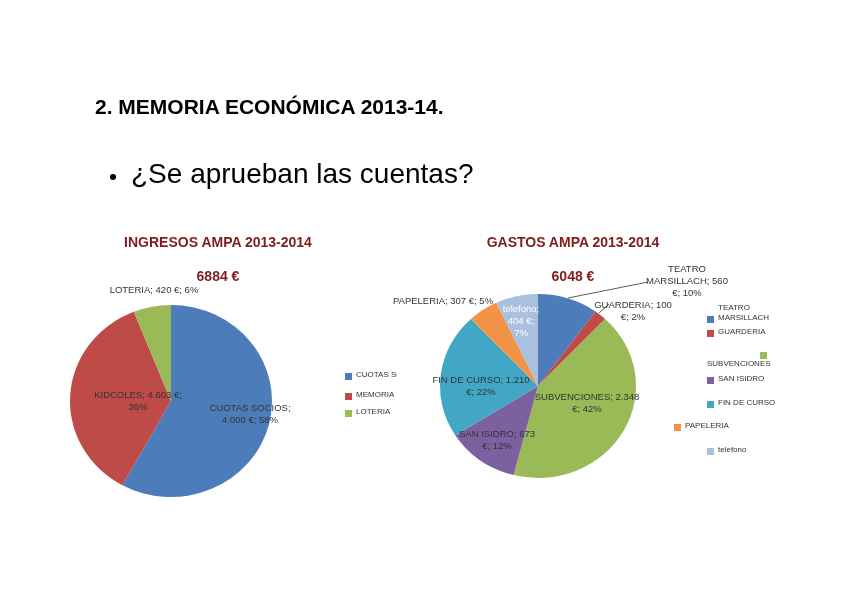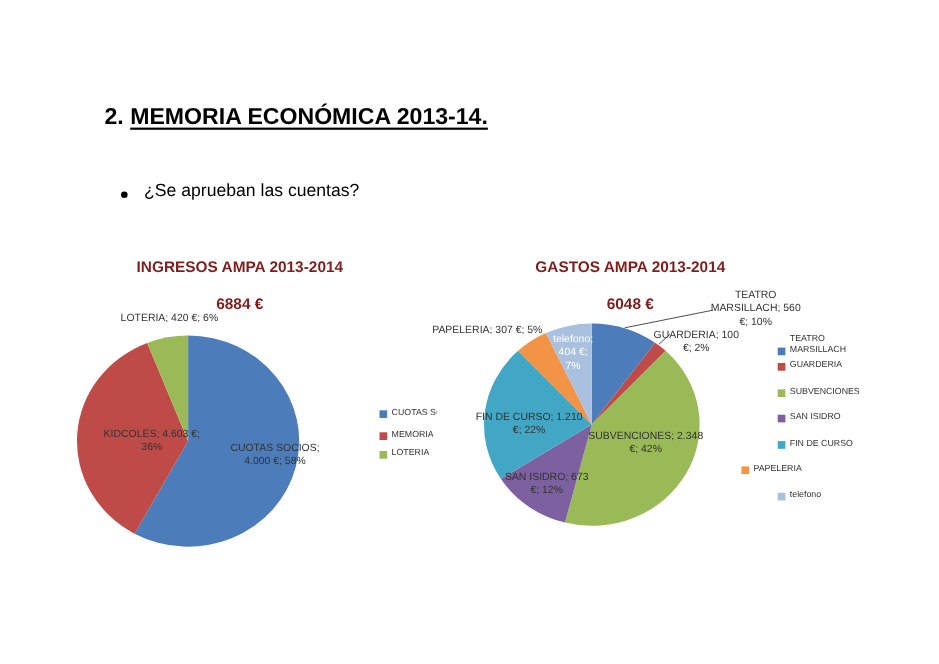--- a/index.html
+++ b/index.html
@@ -1,22 +1,22 @@
 <!DOCTYPE html>
 <html><head>
 <meta charset="utf-8">
 <style>
   html,body{margin:0;padding:0;background:#fff;}
   .slide{position:relative;width:854px;height:604px;background:#ffffff;overflow:hidden;
          font-family:"Liberation Sans",sans-serif;color:#000;}
   .abs{position:absolute;}
   .slide-title{left:95px;top:80px;font-size:21px;font-weight:bold;line-height:26px;white-space:nowrap;}
-  .slide-title .u{text-decoration:underline;text-decoration-thickness:2px;text-underline-offset:3px;}
+  .slide-title .u{text-decoration-thickness:2px;text-underline-offset:3px;}
   .bullet-dot{left:110px;top:174px;width:6px;height:6px;border-radius:50%;background:#000;}
-  .bullet-text{left:131px;top:162px;font-size:16px;line-height:24px;white-space:nowrap;}
+  .bullet-text{left:131px;top:162px;font-size:28px;line-height:24px;white-space:nowrap;}
   .chart-title{width:320px;text-align:center;font-size:14px;font-weight:bold;line-height:17px;
                color:#7f1d1d;white-space:pre-line;}
   .ct1{left:58px;top:234px;}
   .ct2{left:413px;top:234px;}
   .canvas{position:absolute;left:0;top:0;}
   .dlabel{font-size:9.5px;line-height:12px;color:#333;text-align:center;white-space:pre-line;
           transform:translateX(-50%);}
   .dlabel.white{color:#ffffff;}
   .lbl-loteria{left:154px;top:284px;}
   .lbl-kidcoles{left:138px;top:389px;}
@@ -26,21 +26,21 @@
   .lbl-teatro{left:687px;top:263px;}
   .lbl-guarderia{left:633px;top:299px;}
   .lbl-subvenciones{left:587px;top:391px;}
   .lbl-sanisidro{left:497px;top:428px;}
   .lbl-fincurso{left:481px;top:374px;}
   .legend-item{position:absolute;display:flex;align-items:flex-end;font-size:8px;line-height:10px;color:#333;}
   .legend-marker{flex:0 0 auto;width:7px;height:7px;margin:1px 4px 0 0;}
   .legend1 .legend-text{display:inline-block;max-width:41px;overflow:hidden;white-space:nowrap;}
   .legend2 .legend-text{display:inline-block;width:64px;}
   .l1-0{left:345px;top:370px;} .l1-1{left:345px;top:390px;} .l1-2{left:345px;top:407px;}
-  .l2-0{left:707px;top:303px;} .l2-1{left:707px;top:327px;} .l2-2{left:707px;top:351px;}
+  .l2-0{left:707px;top:303px;} .l2-1{left:707px;top:327px;} .l2-2{left:707px;top:351px;flex-direction:column;}
   .l2-3{left:707px;top:374px;} .l2-4{left:707px;top:398px;} .l2-5{left:674px;top:421px;}
   .l2-6{left:707px;top:445px;}
 </style>
 </head>
 <body>
 
 <div class="slide">
 
   <h1 class="abs slide-title"><span>2. </span><span class="u">MEMORIA ECONÓMICA 2013-14.</span></h1>
 

